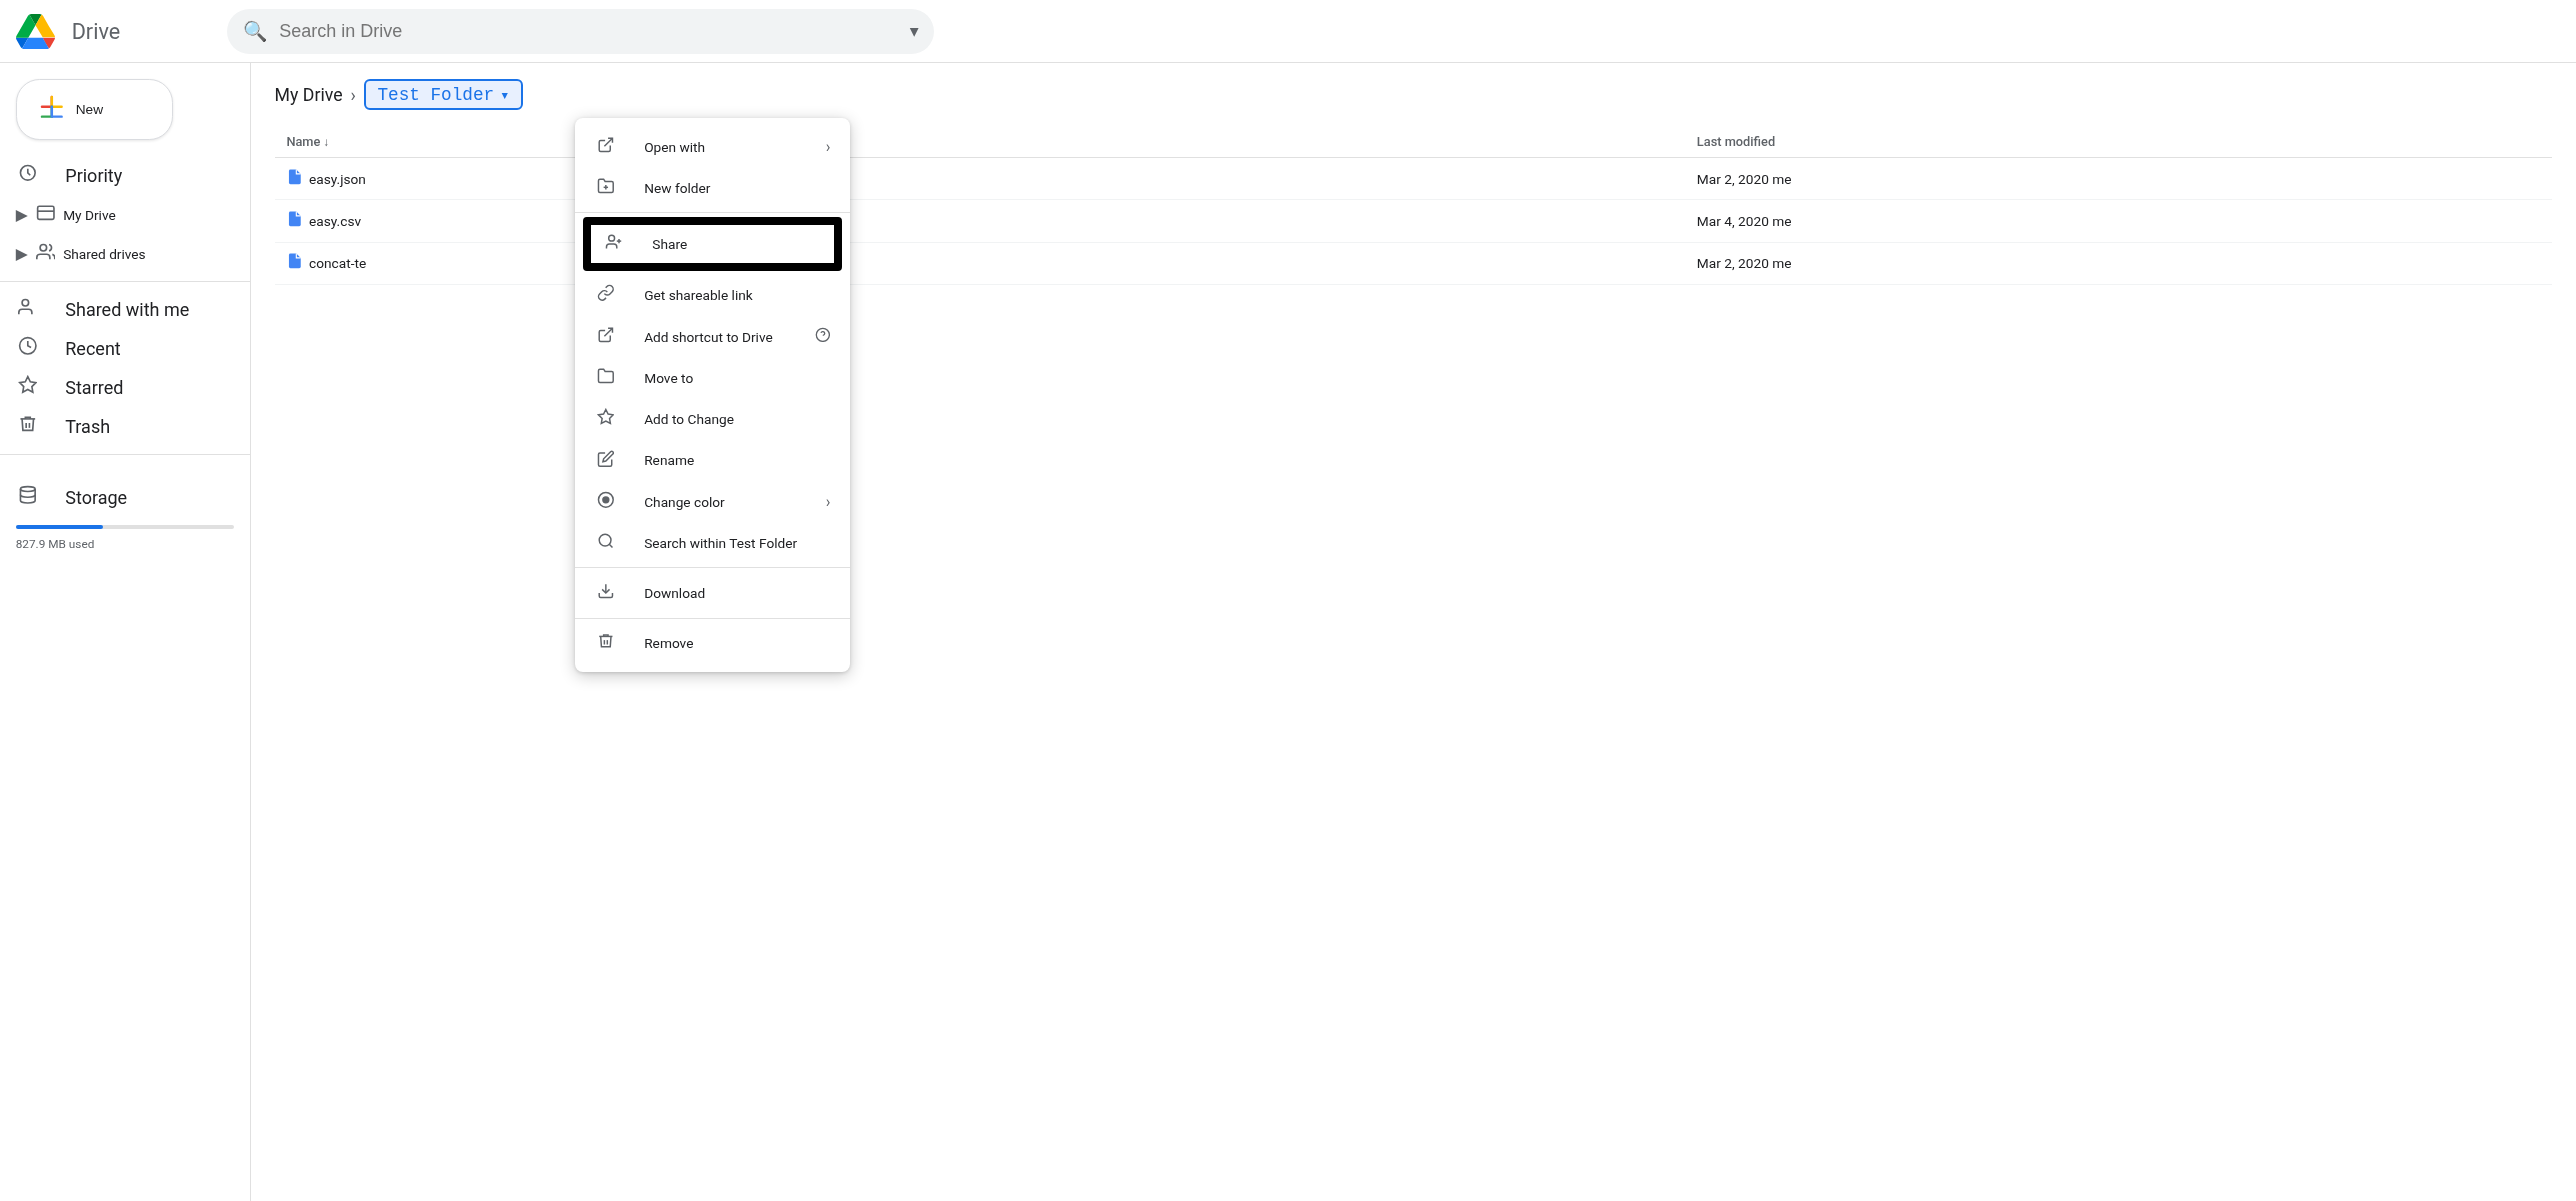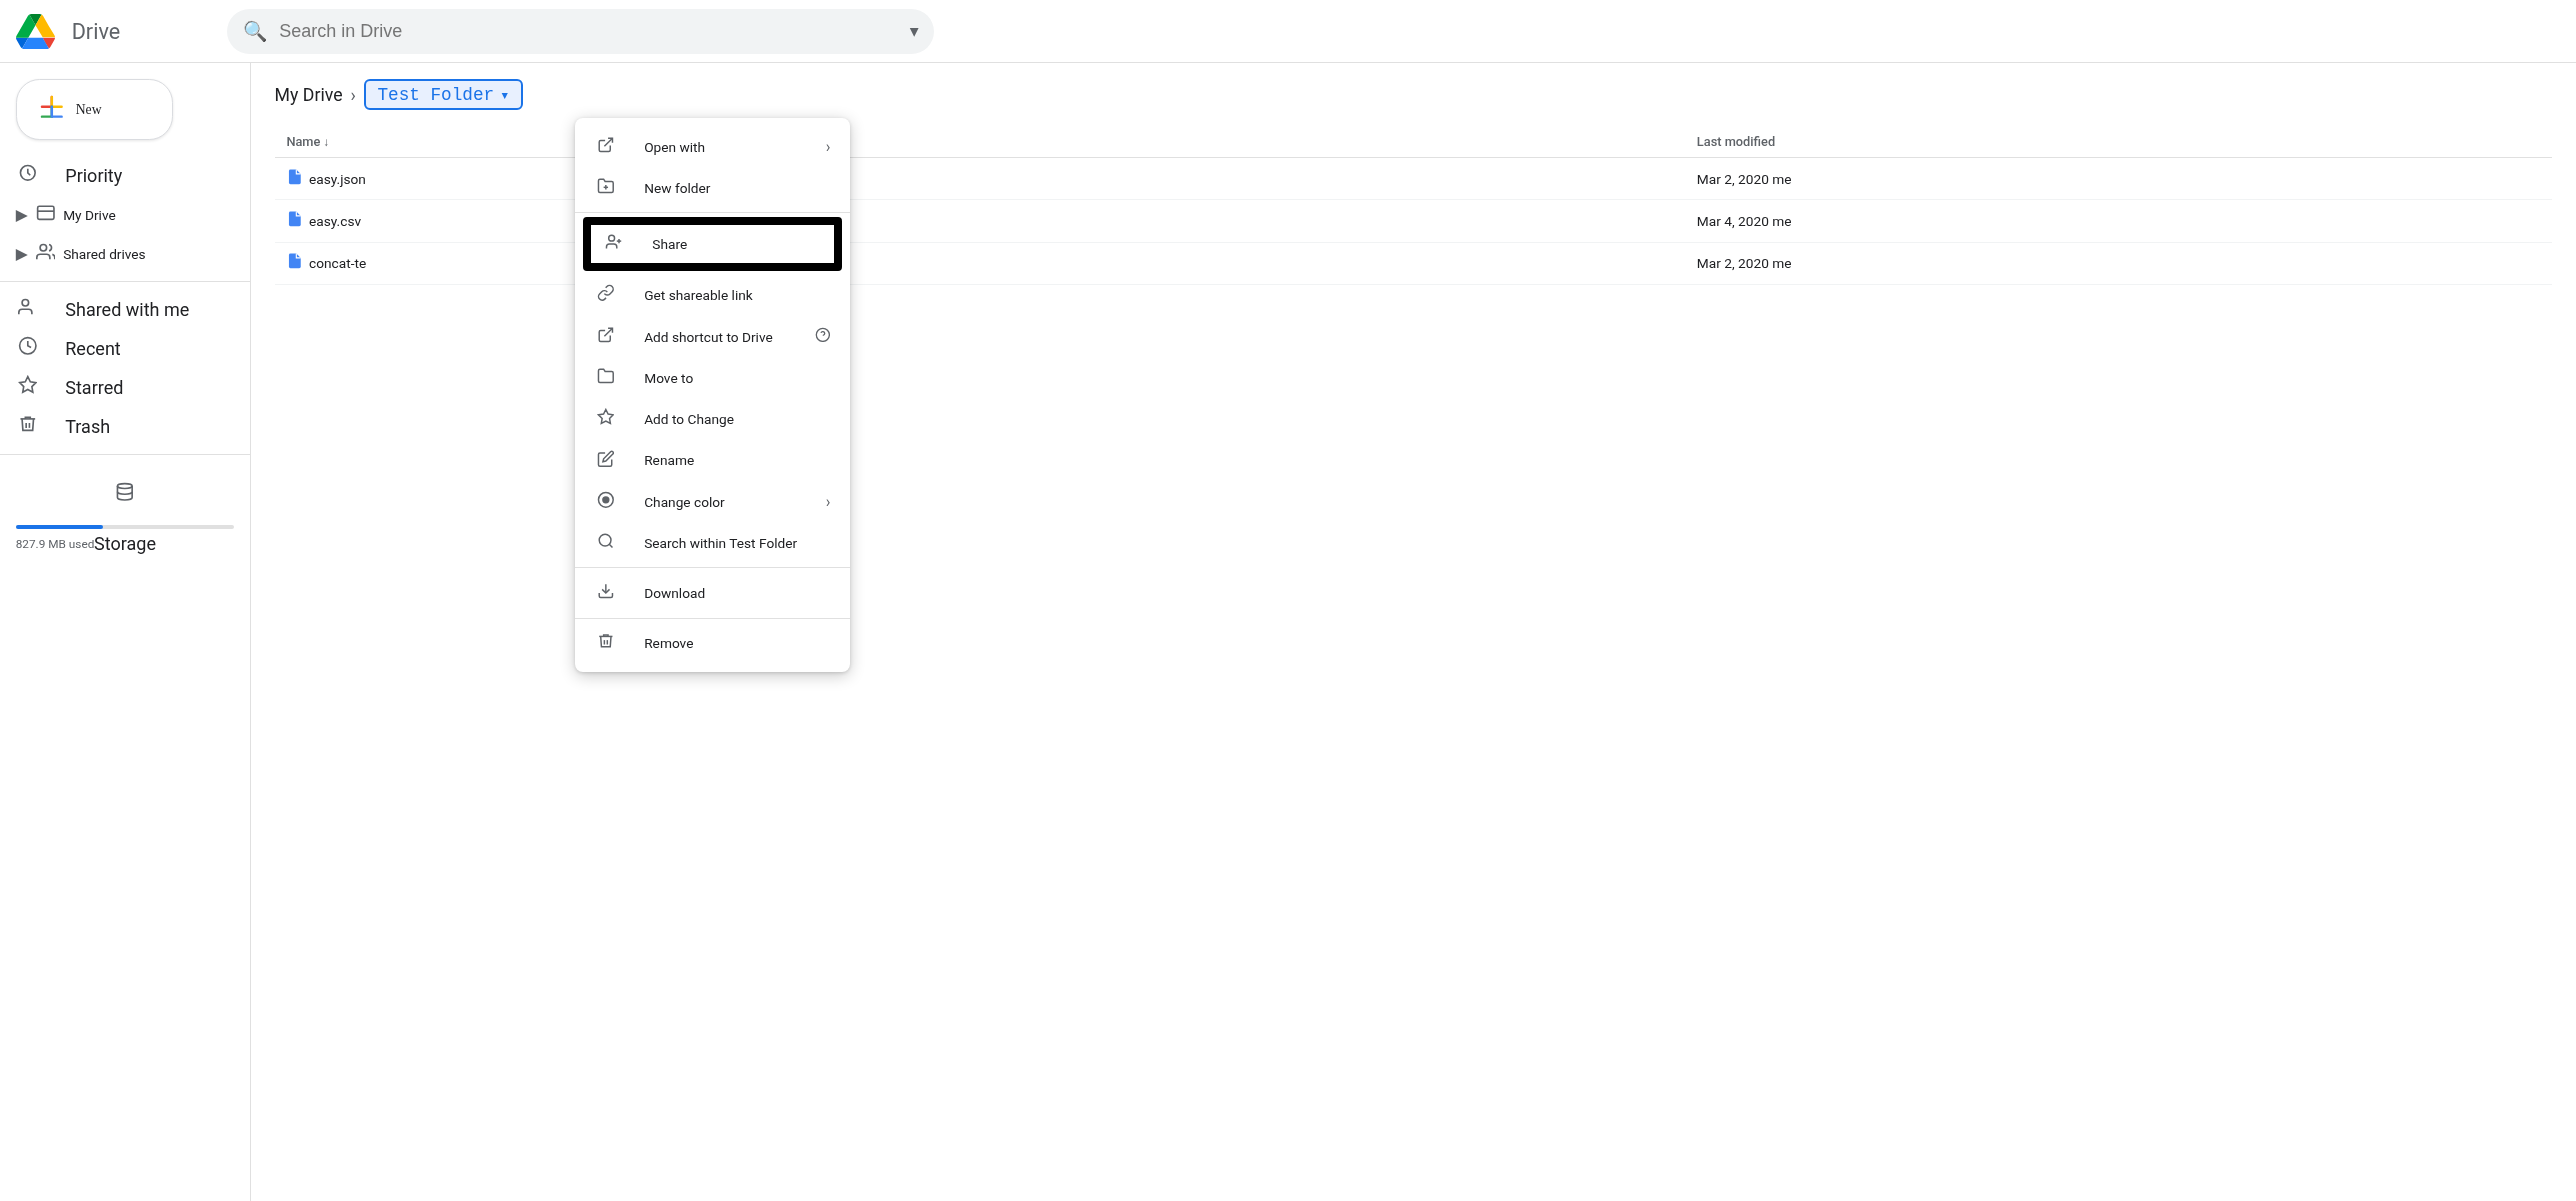--- a/index.html
+++ b/index.html
@@ -72,21 +72,20 @@
       padding: 15.7px 23.6px;
       background: #fff;
       border: 1px solid #dadce0;
       border-radius: 23.6px;
       cursor: pointer;
       font-size: 13.7px;
       color: #202124;
       font-weight: 500;
       box-shadow: 0 1px 2.9px rgba(0,0,0,0.1);
       width: 157px;
-      font-family: Liberation Serif, serif;
     }
     .new-btn-icon {
       font-size: 23.6px;
       font-weight: 300;
       color: #5f6368;
       line-height: 1;
     }
     .sidebar-item {
       display: flex;
       align-items: center;
@@ -324,21 +323,21 @@
             <path d="M14 11v6"></path>
             <path d="M9 6V4h6v2"></path>
           </svg>
       </span>
       <span>Trash</span>
     </div>
 
     <div class="sidebar-divider"></div>
 
     <div class="storage-section">
-      <div class="sidebar-item" style="margin: 0; padding: 3.9px 0; flex-direction: column;">
+      <div class="sidebar-item" style="margin: 0; padding: 3.9px 0;">
         <span class="icon">
           <svg width="19.6" height="19.6" viewBox="0 0 24 24" fill="none" stroke="#5f6368" stroke-width="2">
               <ellipse cx="12" cy="5" rx="9" ry="3"></ellipse>
               <path d="M21 12c0 1.66-4 3-9 3s-9-1.34-9-3"></path>
               <path d="M3 5v14c0 1.66 4 3 9 3s9-1.34 9-3V5"></path>
             </svg>
         </span>
         <span>Storage</span>
       </div>
       <div class="storage-bar-bg">

